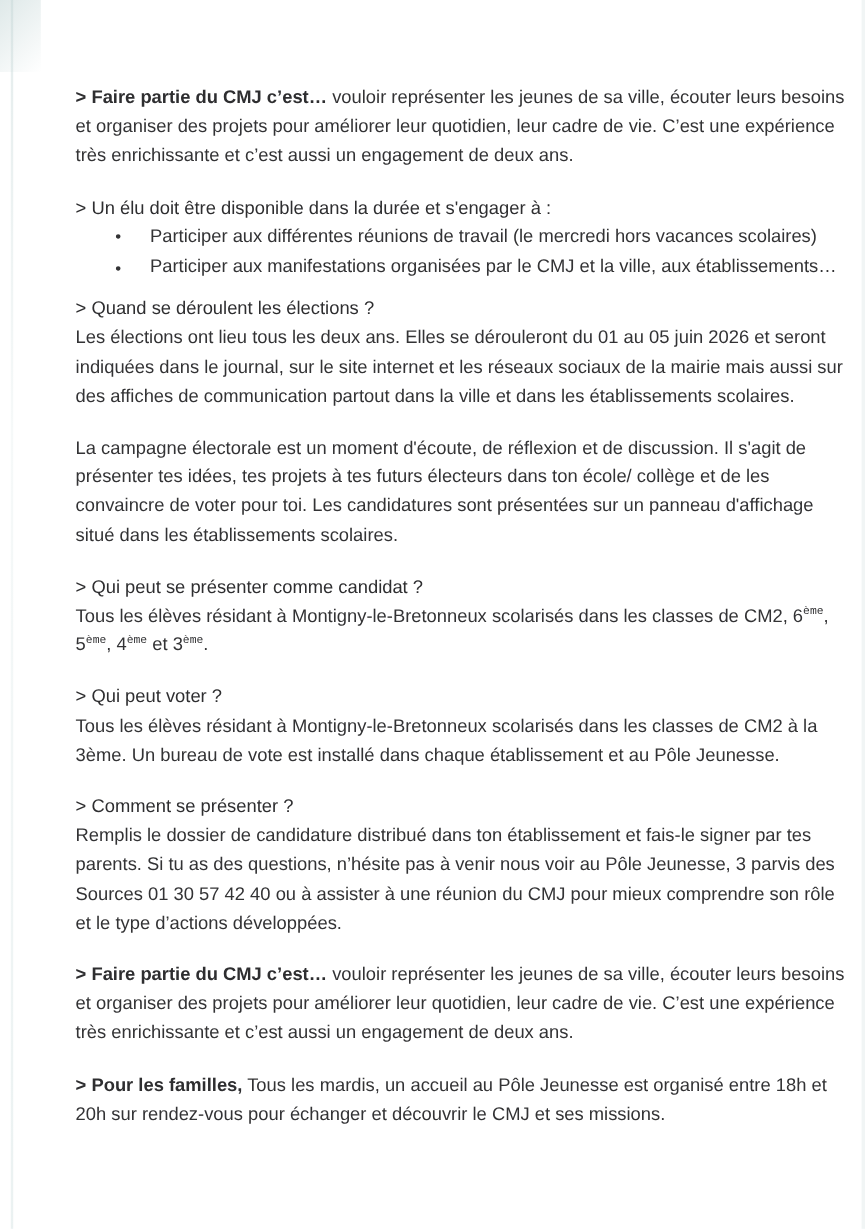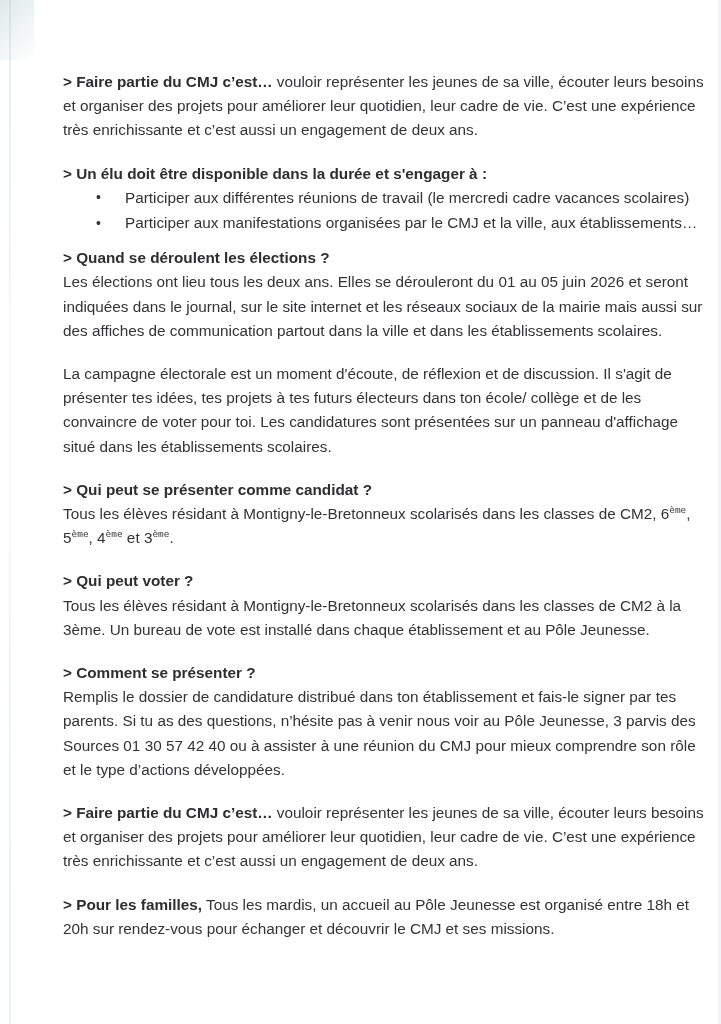--- a/index.html
+++ b/index.html
@@ -71,21 +71,21 @@
   .block.tight {
     margin-bottom: 11px;
   }
 
   p.para {
     margin: 0;
     text-align: left;
   }
 
   .heading {
-    font-weight: bold;
+    font-weight: normal;
     color: #2e2e30;
   }
 
   .lead {
     font-weight: bold;
     color: #2e2e30;
   }
 
   ul.bullets {
     margin: 0;
@@ -124,21 +124,21 @@
 <div class="page">
   <div class="doc-body">
 
     <div class="block">
       <p class="para"><span class="lead">&gt; Faire partie du CMJ c’est…</span><span> vouloir représenter les jeunes de sa ville, écouter leurs besoins et organiser des projets pour améliorer leur quotidien, leur cadre de vie. C’est une expérience très enrichissante et c’est aussi un engagement de deux ans.</span></p>
     </div>
 
     <div class="block tight">
       <p class="para heading">&gt; Un élu doit être disponible dans la durée et s'engager à :</p>
       <ul class="bullets">
-        <li><span>Participer aux différentes réunions de travail (le mercredi cadre vacances scolaires)</span></li>
+        <li><span>Participer aux différentes réunions de travail (le mercredi hors vacances scolaires)</span></li>
         <li><span>Participer aux manifestations organisées par le CMJ et la ville, aux établissements…</span></li>
       </ul>
     </div>
 
     <div class="block">
       <p class="para heading">&gt; Quand se déroulent les élections ?</p>
       <p class="para">Les élections ont lieu tous les deux ans. Elles se dérouleront du 01 au 05 juin 2026 et seront indiquées dans le journal, sur le site internet et les réseaux sociaux de la mairie mais aussi sur des affiches de communication partout dans la ville et dans les établissements scolaires.</p>
     </div>
 
     <div class="block">

